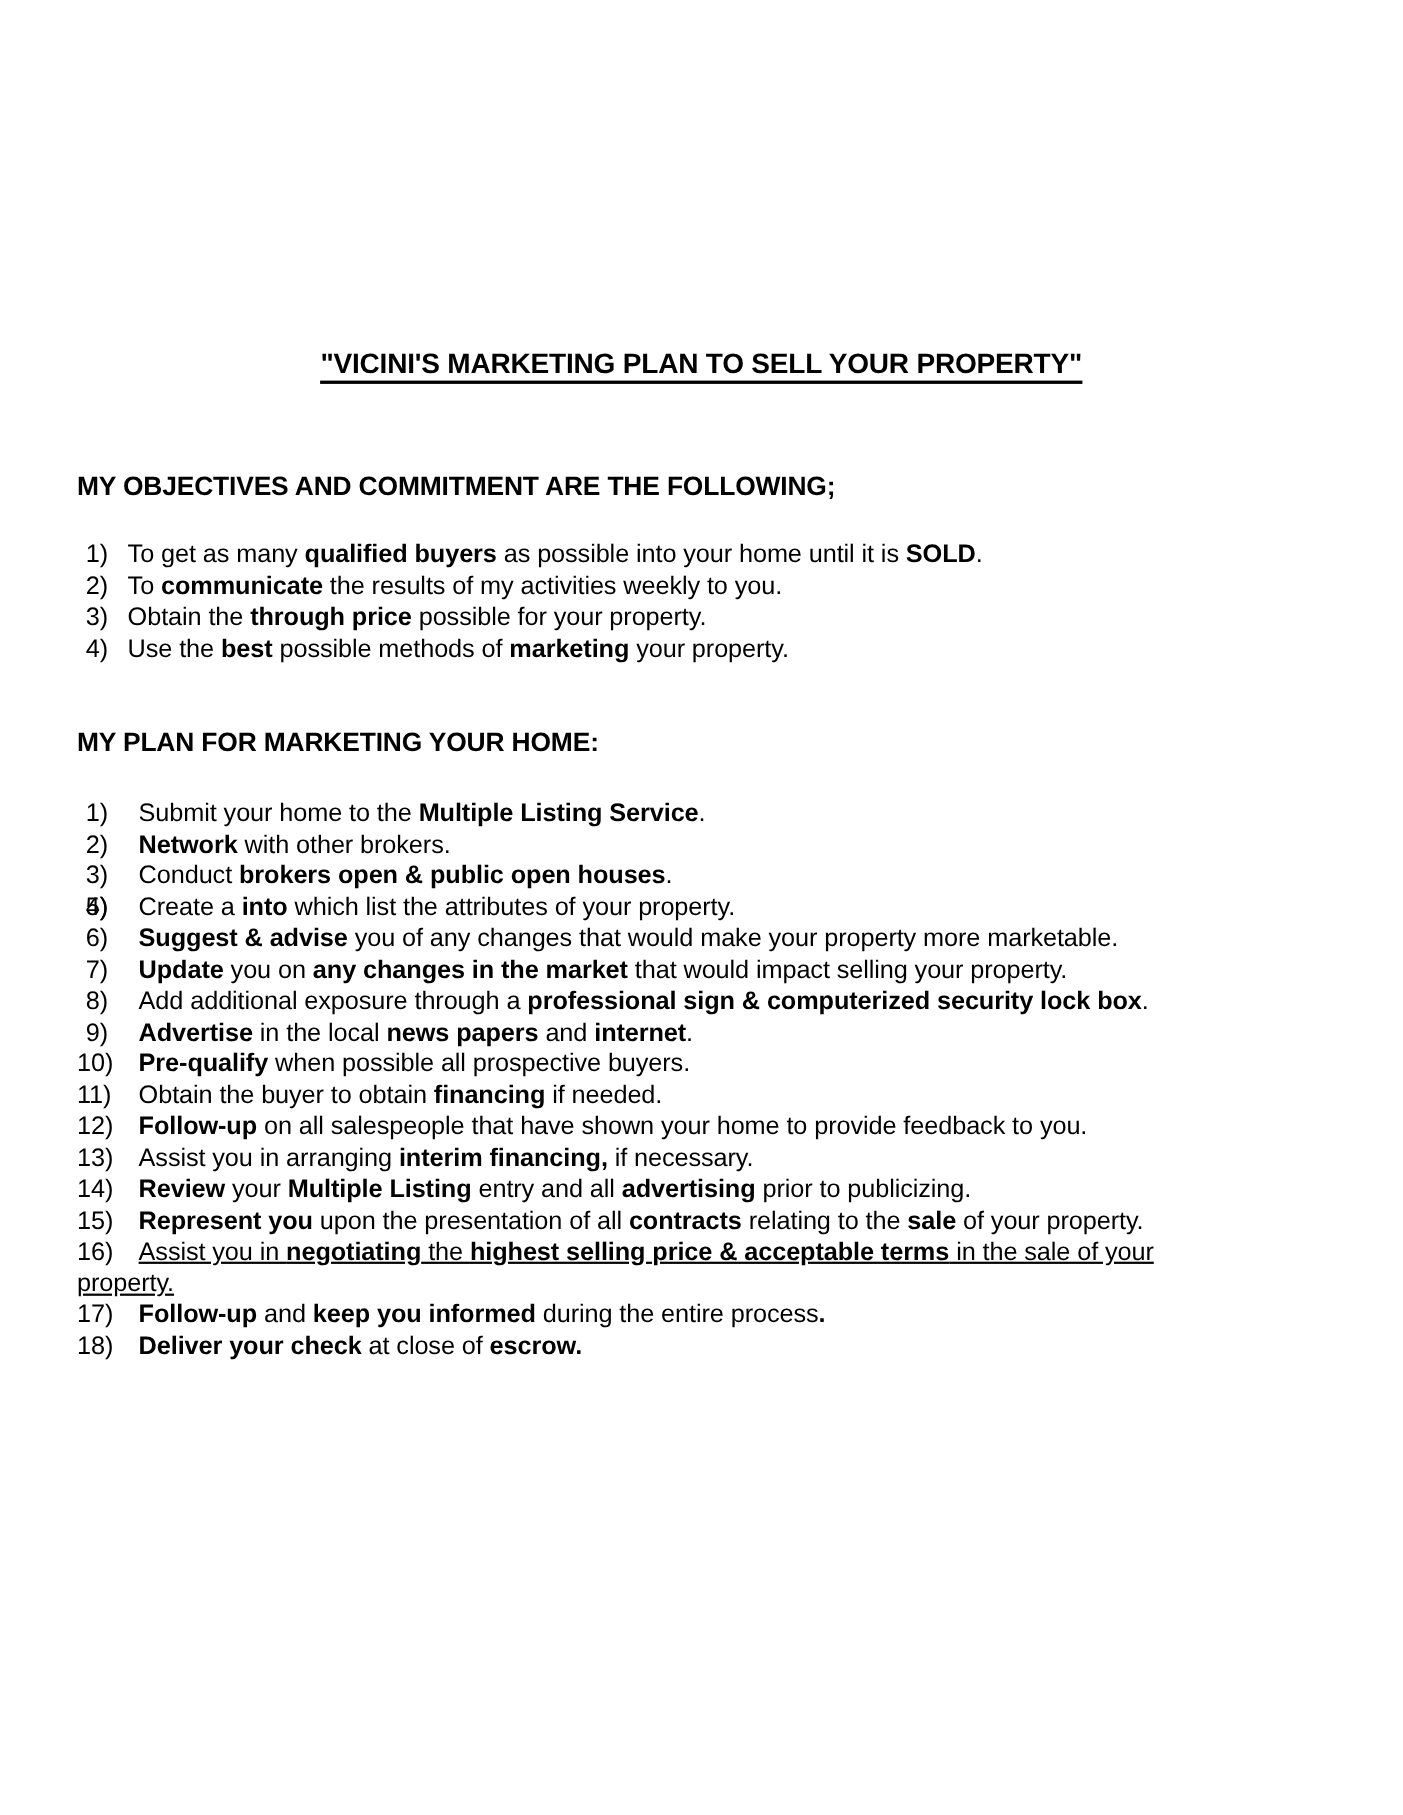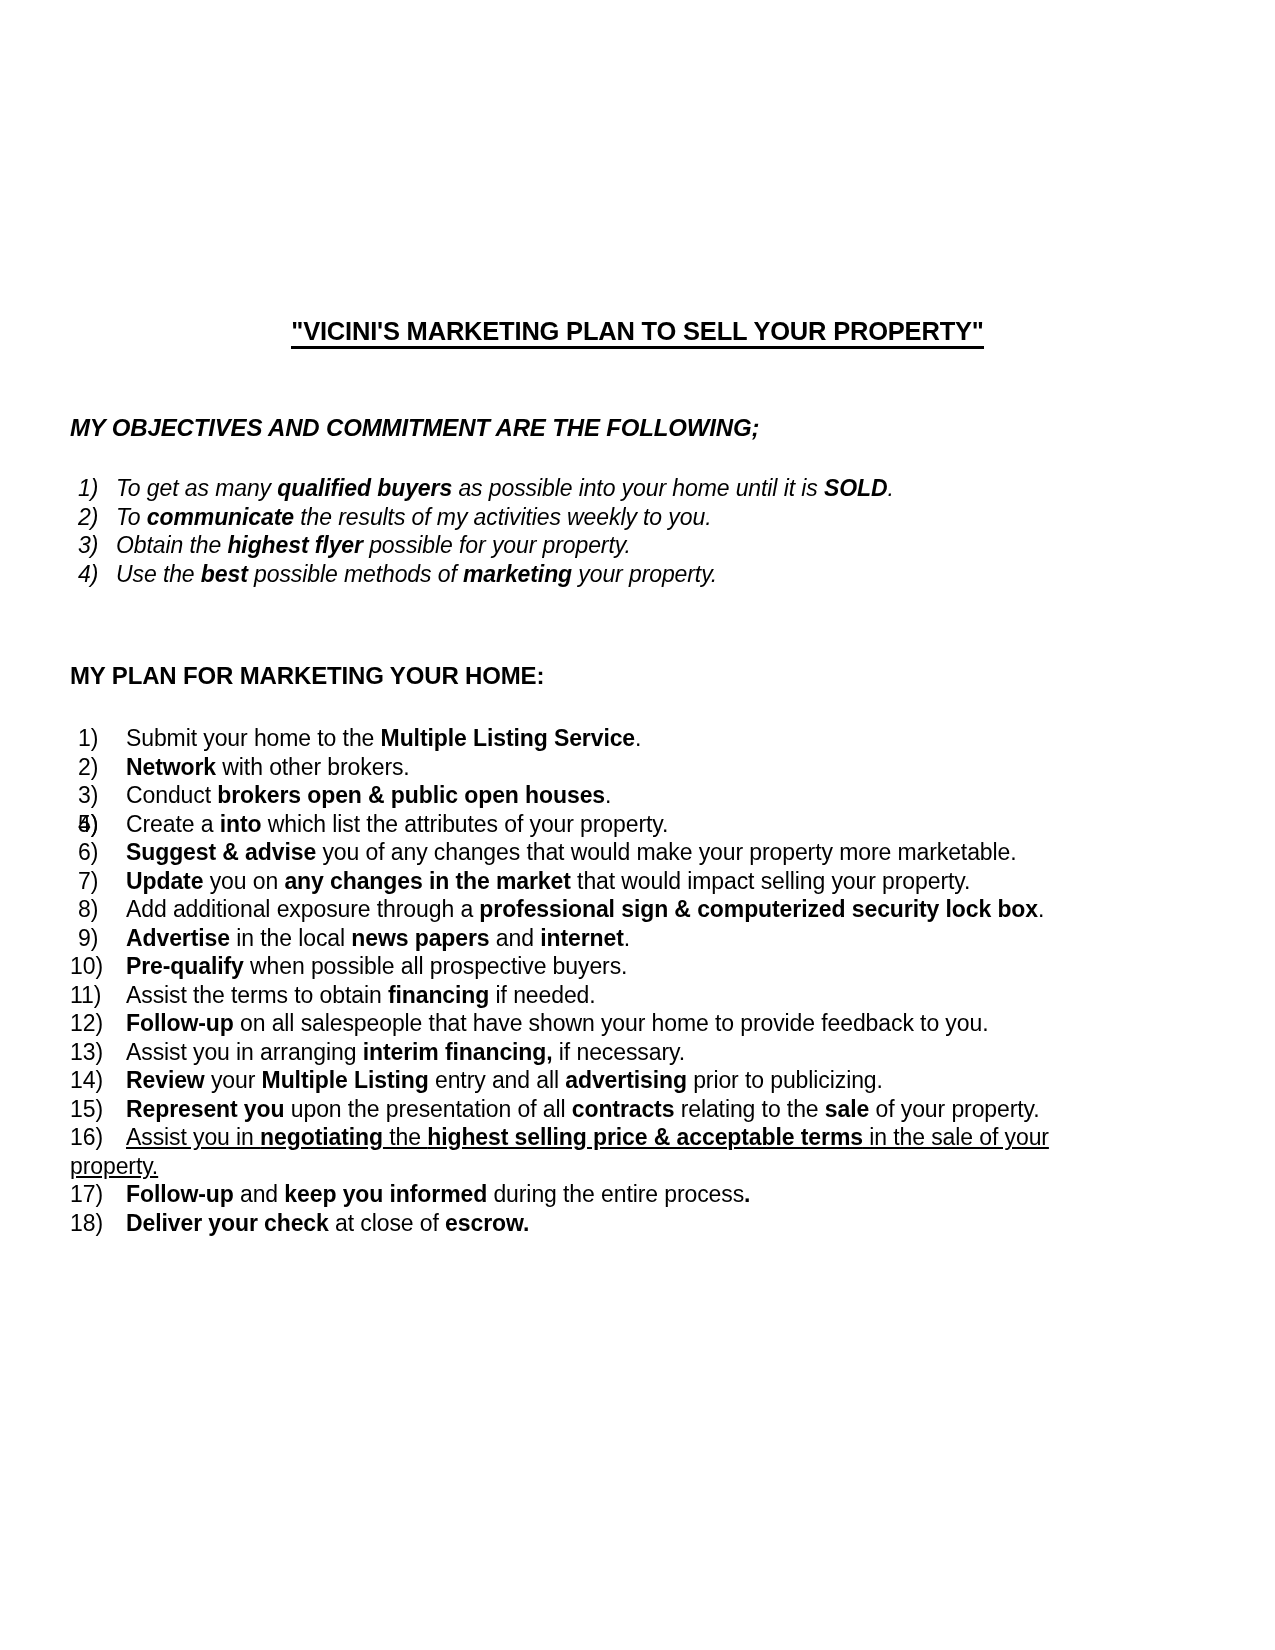--- a/index.html
+++ b/index.html
@@ -37,21 +37,21 @@
     border-bottom: 3px solid #000;
     padding-bottom: 1px;
     display: inline-block;
     line-height: 1.1;
   }
   .section {
     position: absolute;
     left: 70px;
     width: 1130px;
   }
-  .section-objectives { top: 414px; font-style: italic; }
+  .section-objectives { top: 429px; }
   .section-plan { top: 662px; }
 
   .section-heading {
     font-size: 24px;
     font-weight: bold;
     letter-spacing: -0.15px;
     margin: 0 0 0 0;
     white-space: nowrap;
   }
   .list {
@@ -102,39 +102,39 @@
 
   <h1 class="doc-title">
     <span class="underline-text">"VICINI'S MARKETING PLAN TO SELL YOUR PROPERTY"</span>
   </h1>
 
   <div class="section section-objectives">
     <h2 class="section-heading">MY OBJECTIVES AND COMMITMENT ARE THE FOLLOWING;</h2>
     <ol class="list list-objectives">
         <li class="list-item"><span class="item-marker">1)</span><span class="item-text"><span>To get as many </span><b>qualified buyers</b><span> as possible into your home until it is </span><b>SOLD</b><span>.</span></span></li>
         <li class="list-item"><span class="item-marker">2)</span><span class="item-text"><span>To </span><b>communicate</b><span> the results of my activities weekly to you.</span></span></li>
-        <li class="list-item"><span class="item-marker">3)</span><span class="item-text"><span>Obtain the </span><b>highest flyer</b><span> possible for your property.</span></span></li>
+        <li class="list-item"><span class="item-marker">3)</span><span class="item-text"><span>Obtain the </span><b>through price</b><span> possible for your property.</span></span></li>
         <li class="list-item"><span class="item-marker">4)</span><span class="item-text"><span>Use the </span><b>best</b><span> possible methods of </span><b>marketing</b><span> your property.</span></span></li>
       </ol>
   </div>
 
   <div class="section section-plan">
     <h2 class="section-heading">MY PLAN FOR MARKETING YOUR HOME:</h2>
     <ol class="list list-plan">
         <li class="list-item"><span class="item-marker">1)</span><span class="item-text"><span>Submit your home to the </span><b>Multiple Listing Service</b><span>.</span></span></li>
         <li class="list-item"><span class="item-marker">2)</span><span class="item-text"><b>Network</b><span> with other brokers.</span></span></li>
         <li class="list-item"><span class="item-marker">3)</span><span class="item-text"><span>Conduct </span><b>brokers open &amp; public open houses</b><span>.</span></span></li>
         <li class="list-item"><span class="item-marker">4)</span></li>
         <li class="list-item"><span class="item-marker">5)</span><span class="item-text"><span>Create a </span><b>into</b><span> which list the attributes of your property.</span></span></li>
         <li class="list-item"><span class="item-marker">6)</span><span class="item-text"><b>Suggest &amp; advise</b><span> you of any changes that would make your property more marketable.</span></span></li>
         <li class="list-item"><span class="item-marker">7)</span><span class="item-text"><b>Update</b><span> you on </span><b>any changes in the market</b><span> that would impact selling your property.</span></span></li>
         <li class="list-item"><span class="item-marker">8)</span><span class="item-text"><span>Add additional exposure through a </span><b>professional sign &amp; computerized security lock box</b><span>.</span></span></li>
         <li class="list-item"><span class="item-marker">9)</span><span class="item-text"><b>Advertise</b><span> in the local </span><b>news papers</b><span> and </span><b>internet</b><span>.</span></span></li>
         <li class="list-item"><span class="item-marker wide">10)</span><span class="item-text"><b>Pre-qualify</b><span> when possible all prospective buyers.</span></span></li>
-        <li class="list-item"><span class="item-marker wide">11)</span><span class="item-text"><span>Assist the terms to obtain </span><b>financing</b><span> if needed.</span></span></li>
+        <li class="list-item"><span class="item-marker wide">11)</span><span class="item-text"><span>Obtain the buyer to obtain </span><b>financing</b><span> if needed.</span></span></li>
         <li class="list-item"><span class="item-marker wide">12)</span><span class="item-text"><b>Follow-up</b><span> on all salespeople that have shown your home to provide feedback to you.</span></span></li>
         <li class="list-item"><span class="item-marker wide">13)</span><span class="item-text"><span>Assist you in arranging </span><b>interim financing,</b><span> if necessary.</span></span></li>
         <li class="list-item"><span class="item-marker wide">14)</span><span class="item-text"><b>Review</b><span> your </span><b>Multiple Listing</b><span> entry and all </span><b>advertising</b><span> prior to publicizing.</span></span></li>
         <li class="list-item"><span class="item-marker wide">15)</span><span class="item-text"><b>Represent you</b><span> upon the presentation of all </span><b>contracts</b><span> relating to the </span><b>sale</b><span> of your property.</span></span></li>
         <li class="list-item wrap-out"><span class="item-marker wide">16)</span><span class="item-text"><span>Assist you in </span><b>negotiating</b><span> the </span><b>highest selling price &amp; acceptable terms</b><span> in the sale of your</span></span><span class="wrap-tail">property.</span></li>
         <li class="list-item"><span class="item-marker wide">17)</span><span class="item-text"><b>Follow-up</b><span> and </span><b>keep you informed</b><span> during the entire process</span><b>.</b></span></li>
         <li class="list-item"><span class="item-marker wide">18)</span><span class="item-text"><b>Deliver your check</b><span> at close of </span><b>escrow.</b></span></li>
       </ol>
   </div>
 

